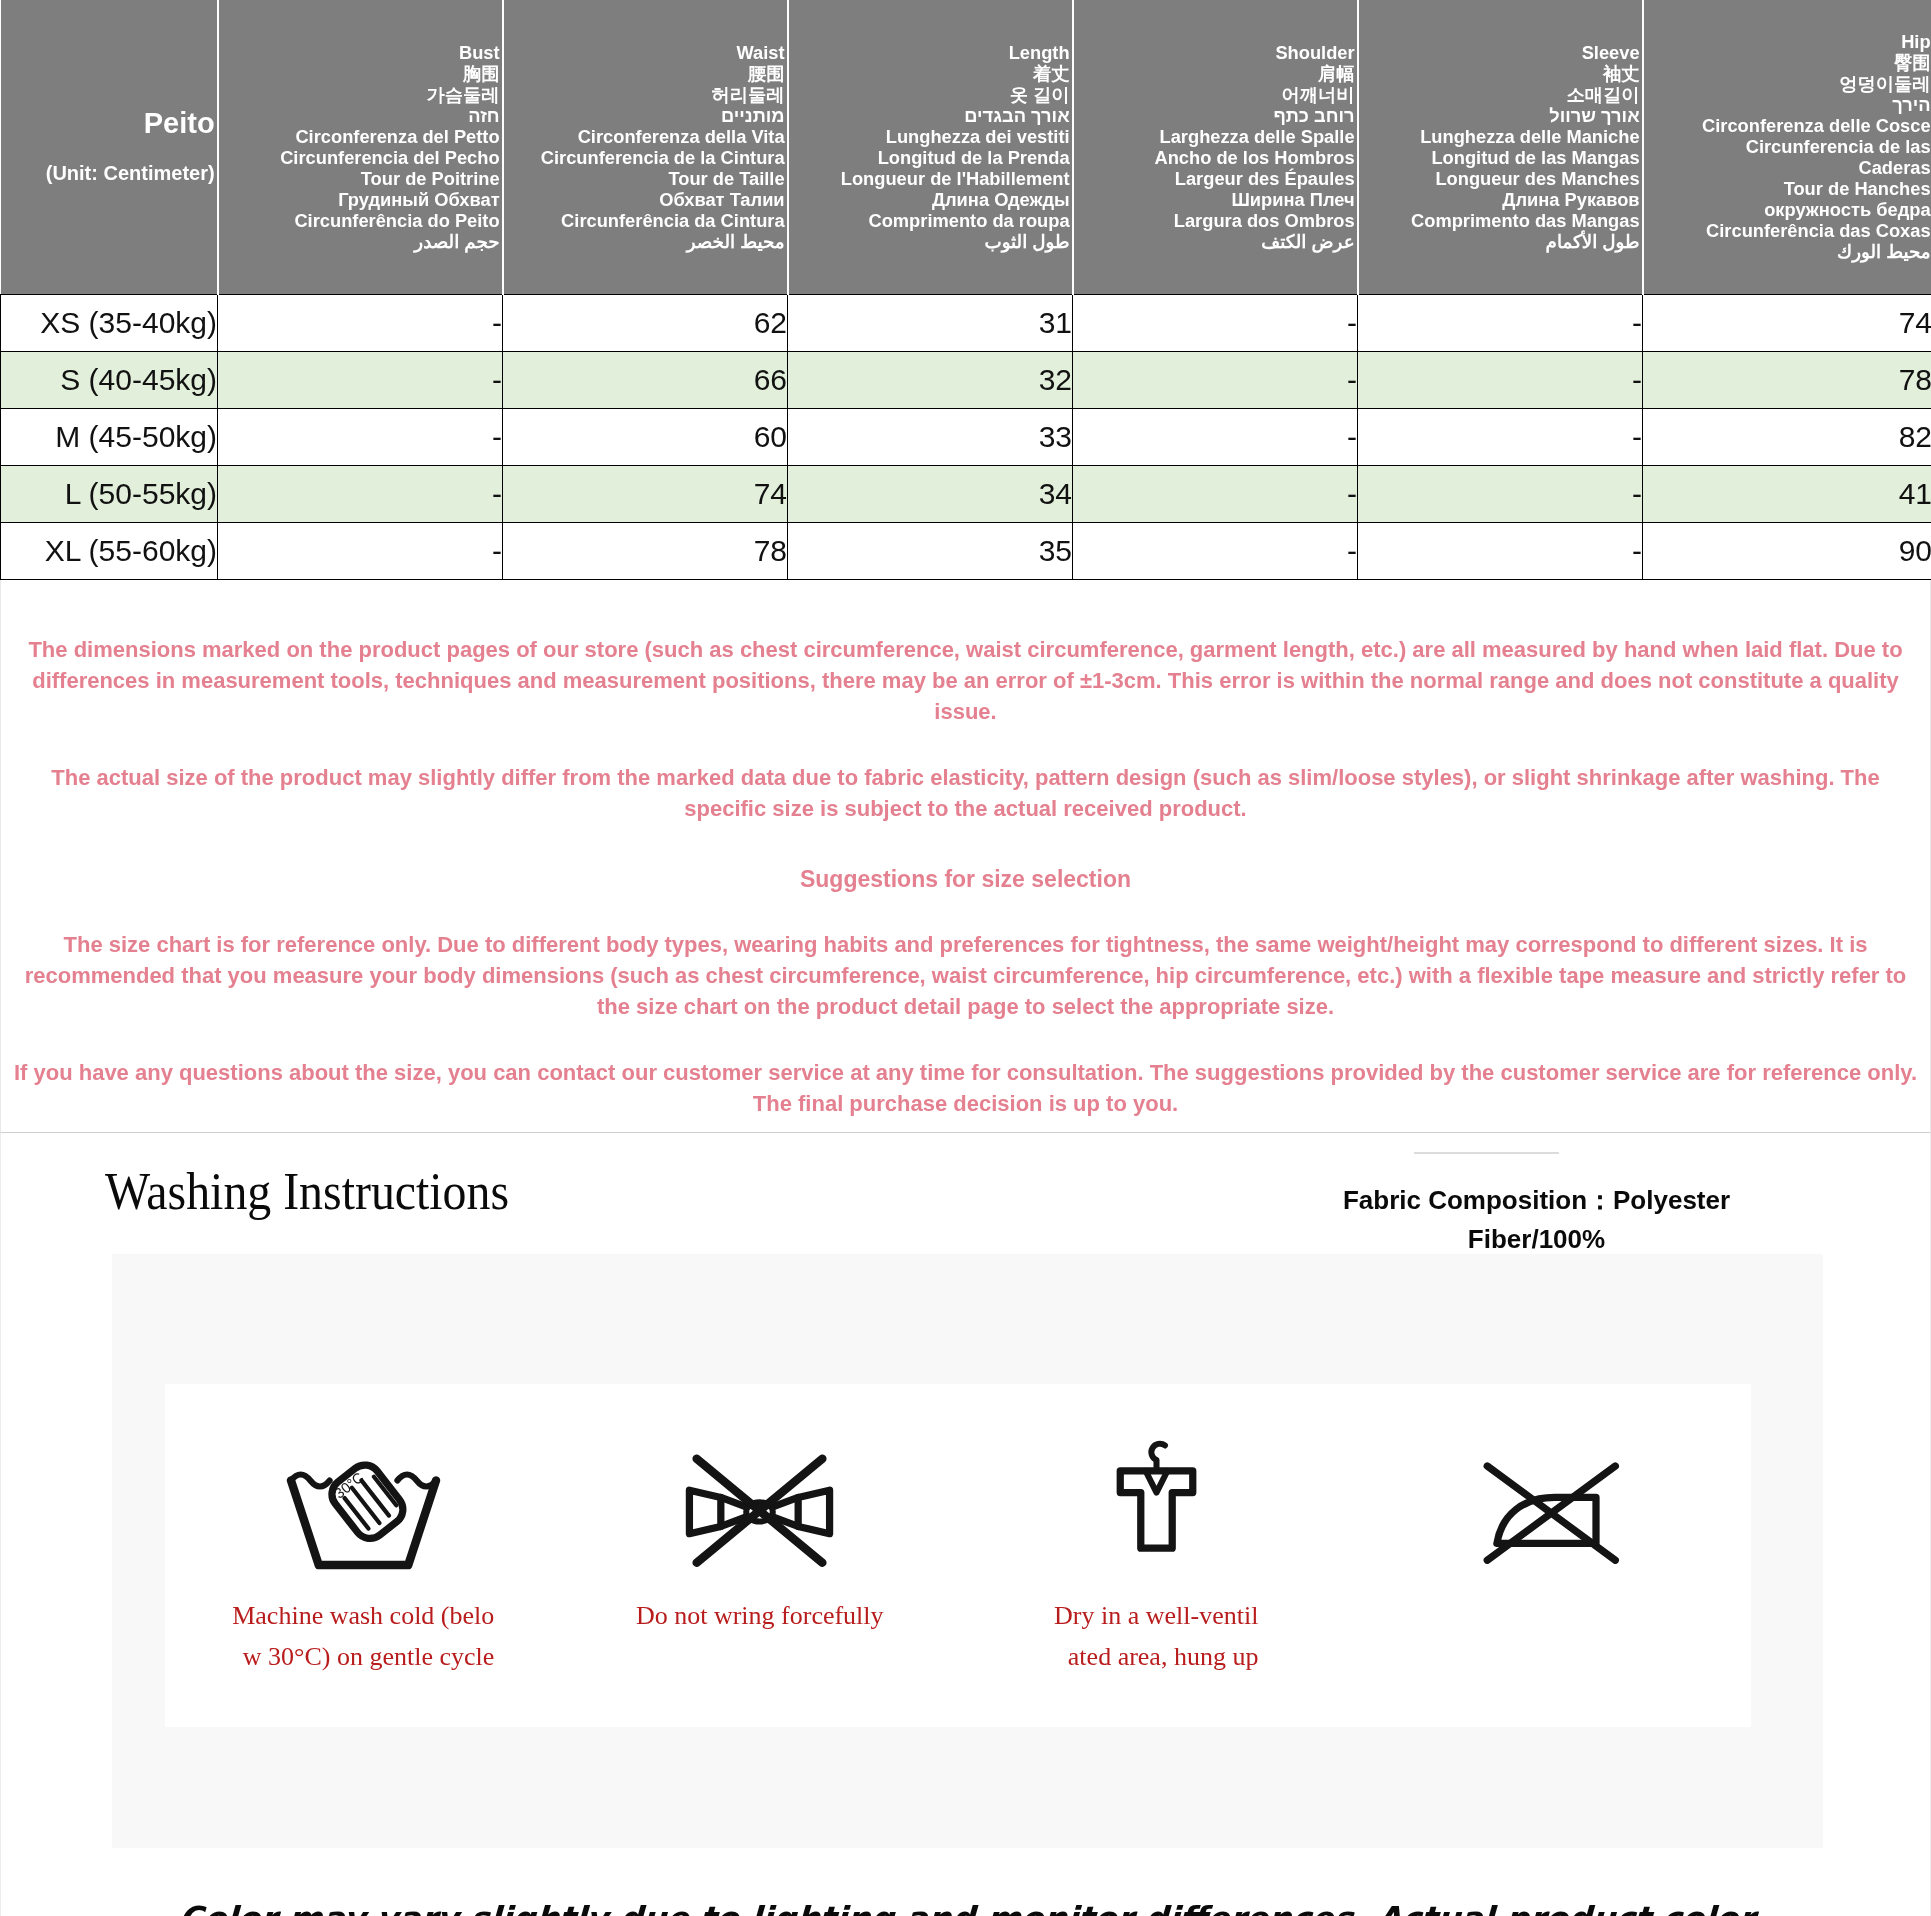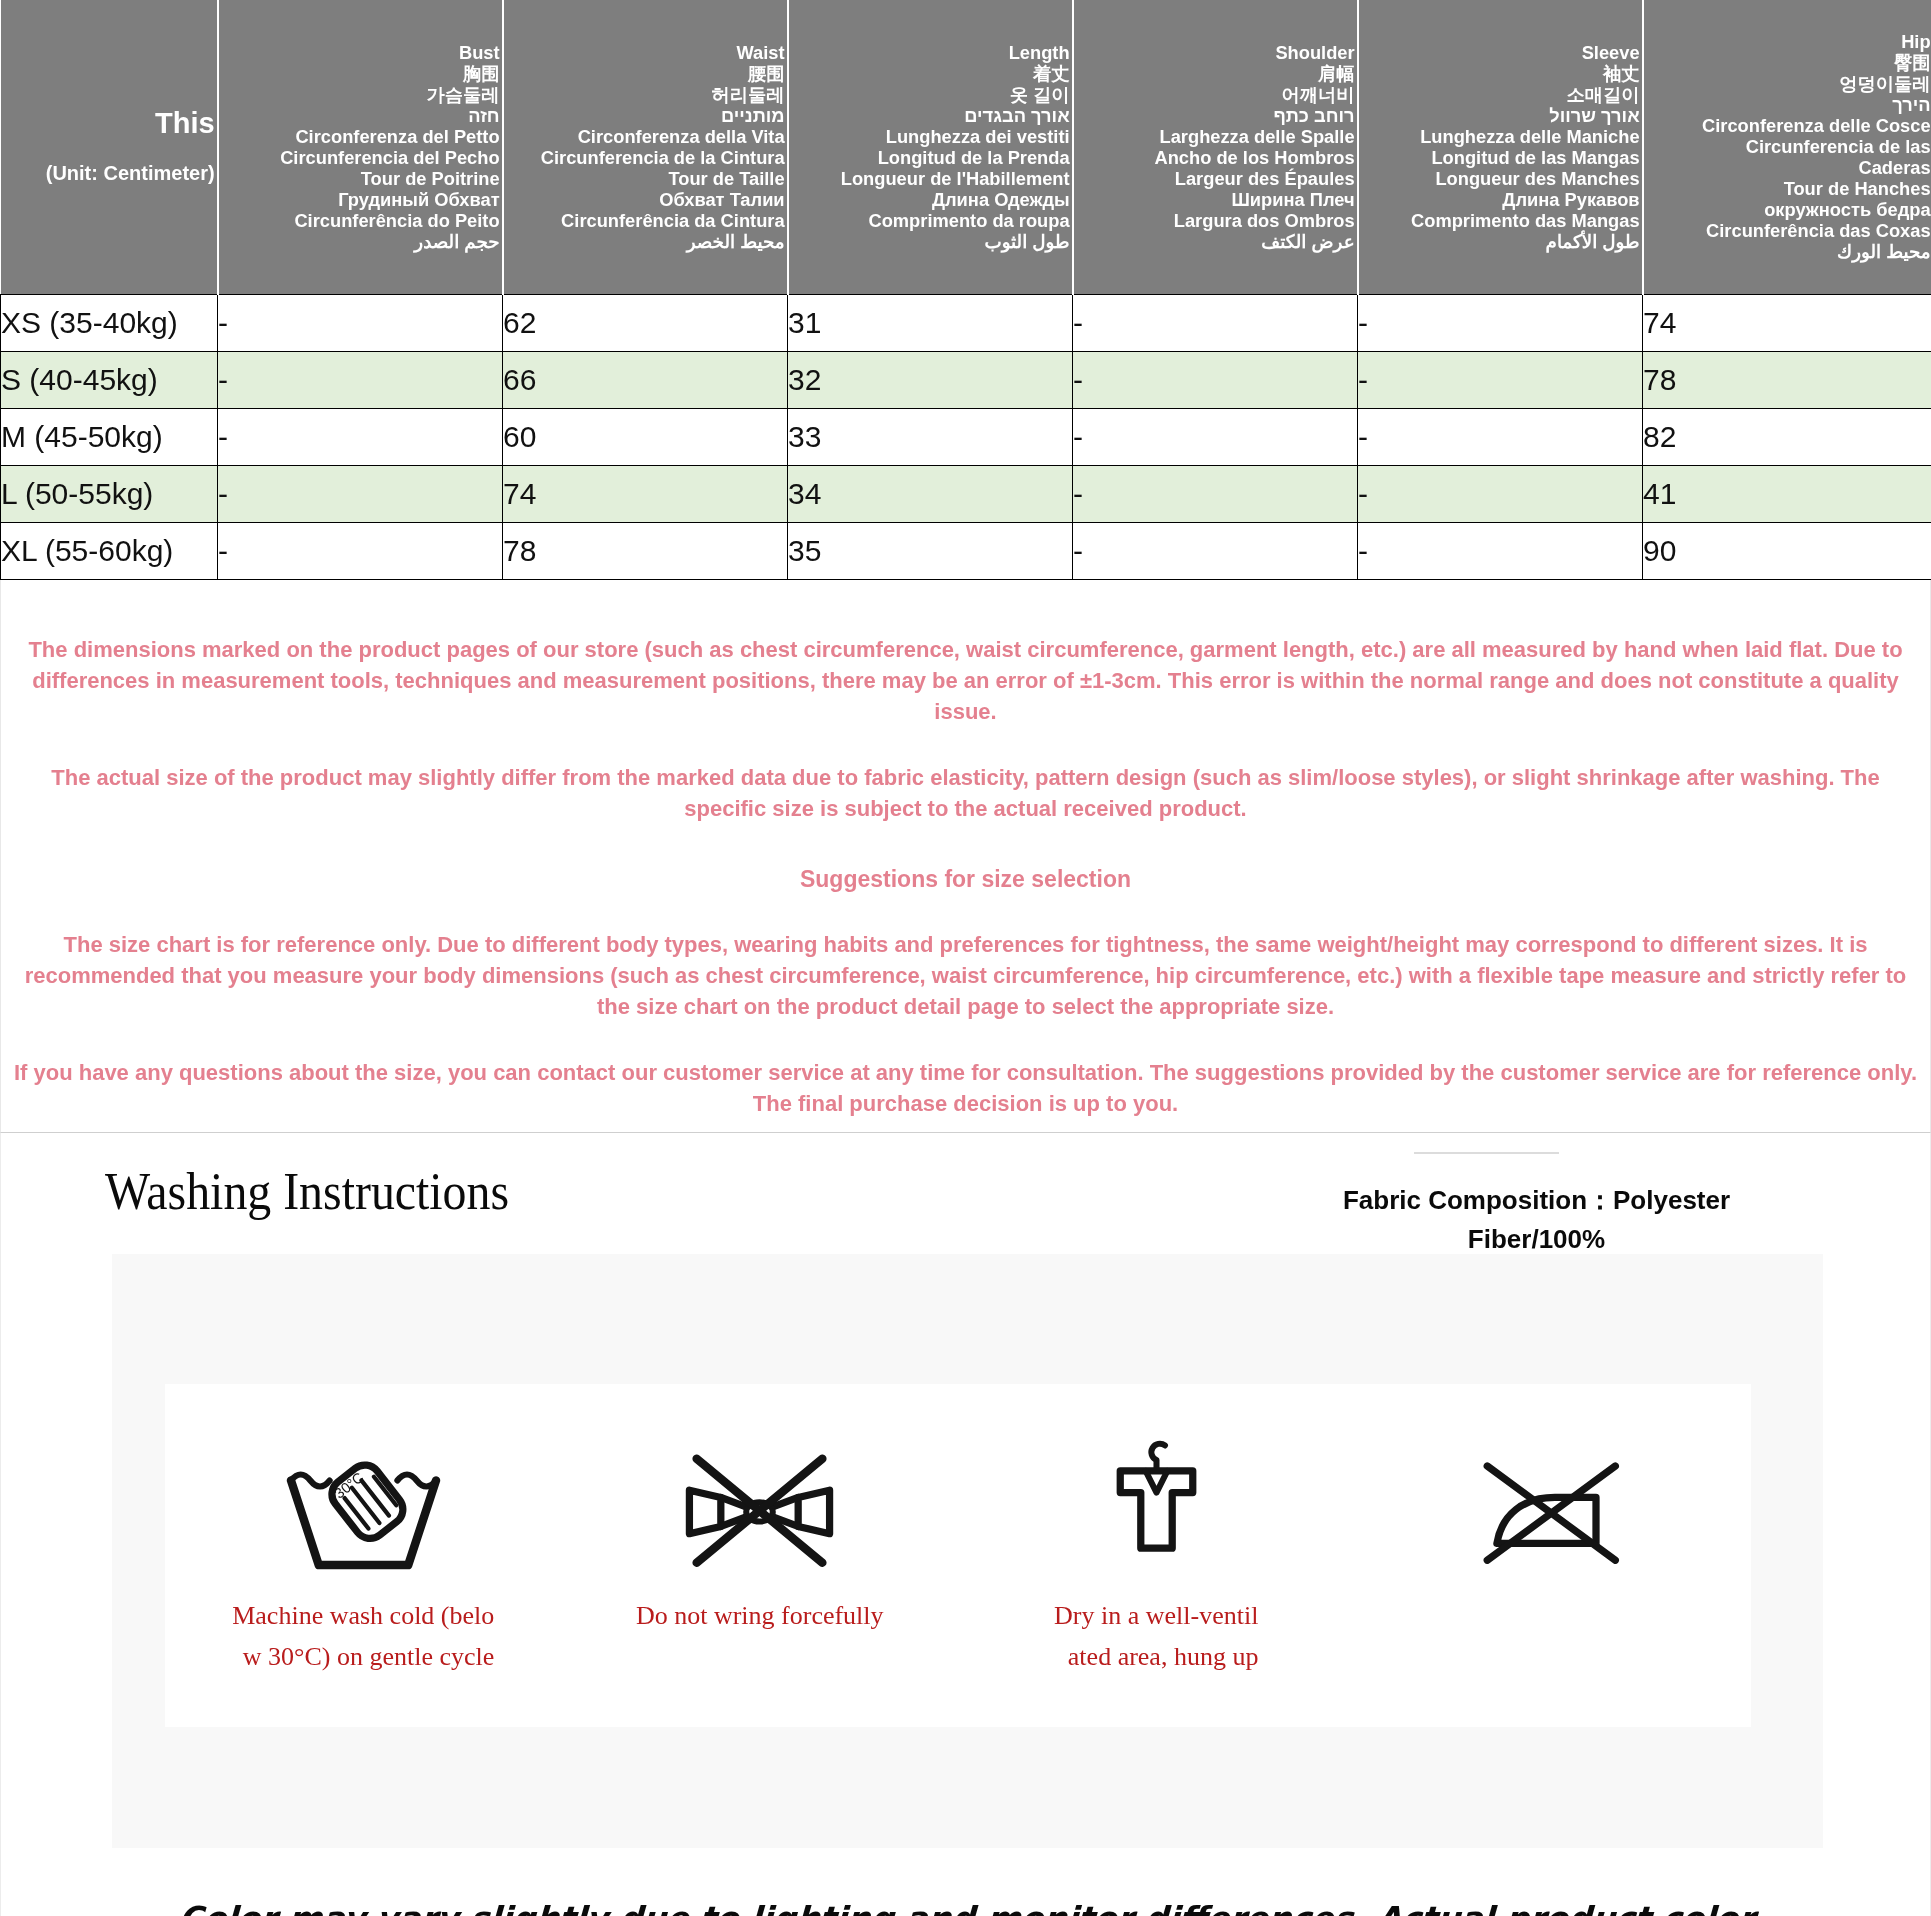--- a/index.html
+++ b/index.html
@@ -17,21 +17,21 @@
     background:var(--header_bg);color:var(--header_text);
     font-weight:bold;font-size:18.3px;line-height:21px;
     vertical-align:middle;text-align:right;white-space:pre-line;
     border-right:2.9px solid #fff;border-bottom:0;padding:3.9px 1.9px;
   }
   table.size-chart th:last-child{border-right:0;}
   table.size-chart tr.hdr{height:294px;}
   .size-title{display:block;font-size:29px;line-height:33px;}
   .size-unit{display:block;font-size:20px;line-height:25px;}
   table.size-chart td{
-    border:1.9px solid #000;text-align:left;vertical-align:middle;
+    border:1.9px solid #000;text-align:right;vertical-align:middle;
     font-size:30px;height:57px;background:#fff;
   }
   table.size-chart tbody tr:nth-child(even) td{background:var(--row_alt);}
   
   .notes{
     height:553px;padding-top:19.3px;text-align:center;color:var(--pink);
     font-weight:bold;border-left:1px solid #e8e8e8;border-right:1px solid #e8e8e8;
     border-bottom:1.9px solid #cfcfcf;
   }
   .notes h3{font-size:23px;line-height:29px;margin-top:9.7px;}
@@ -77,21 +77,21 @@
       <col style="width:285px">
       <col style="width:285px">
     <col style="width:285px">
       <col style="width:285px">
       <col style="width:285px">
       <col style="width:290px">
   </colgroup>
   <thead>
     <tr class="hdr">
       <th>
-        <span class="size-title">This</span>
+        <span class="size-title">Peito</span>
         <span class="size-unit">(Unit: Centimeter)</span>
       </th>
       <th>Bust
 胸围
 가슴둘레
 חזה
 Circonferenza del Petto
 Circunferencia del Pecho
 Tour de Poitrine
 Грудиный Обхват

